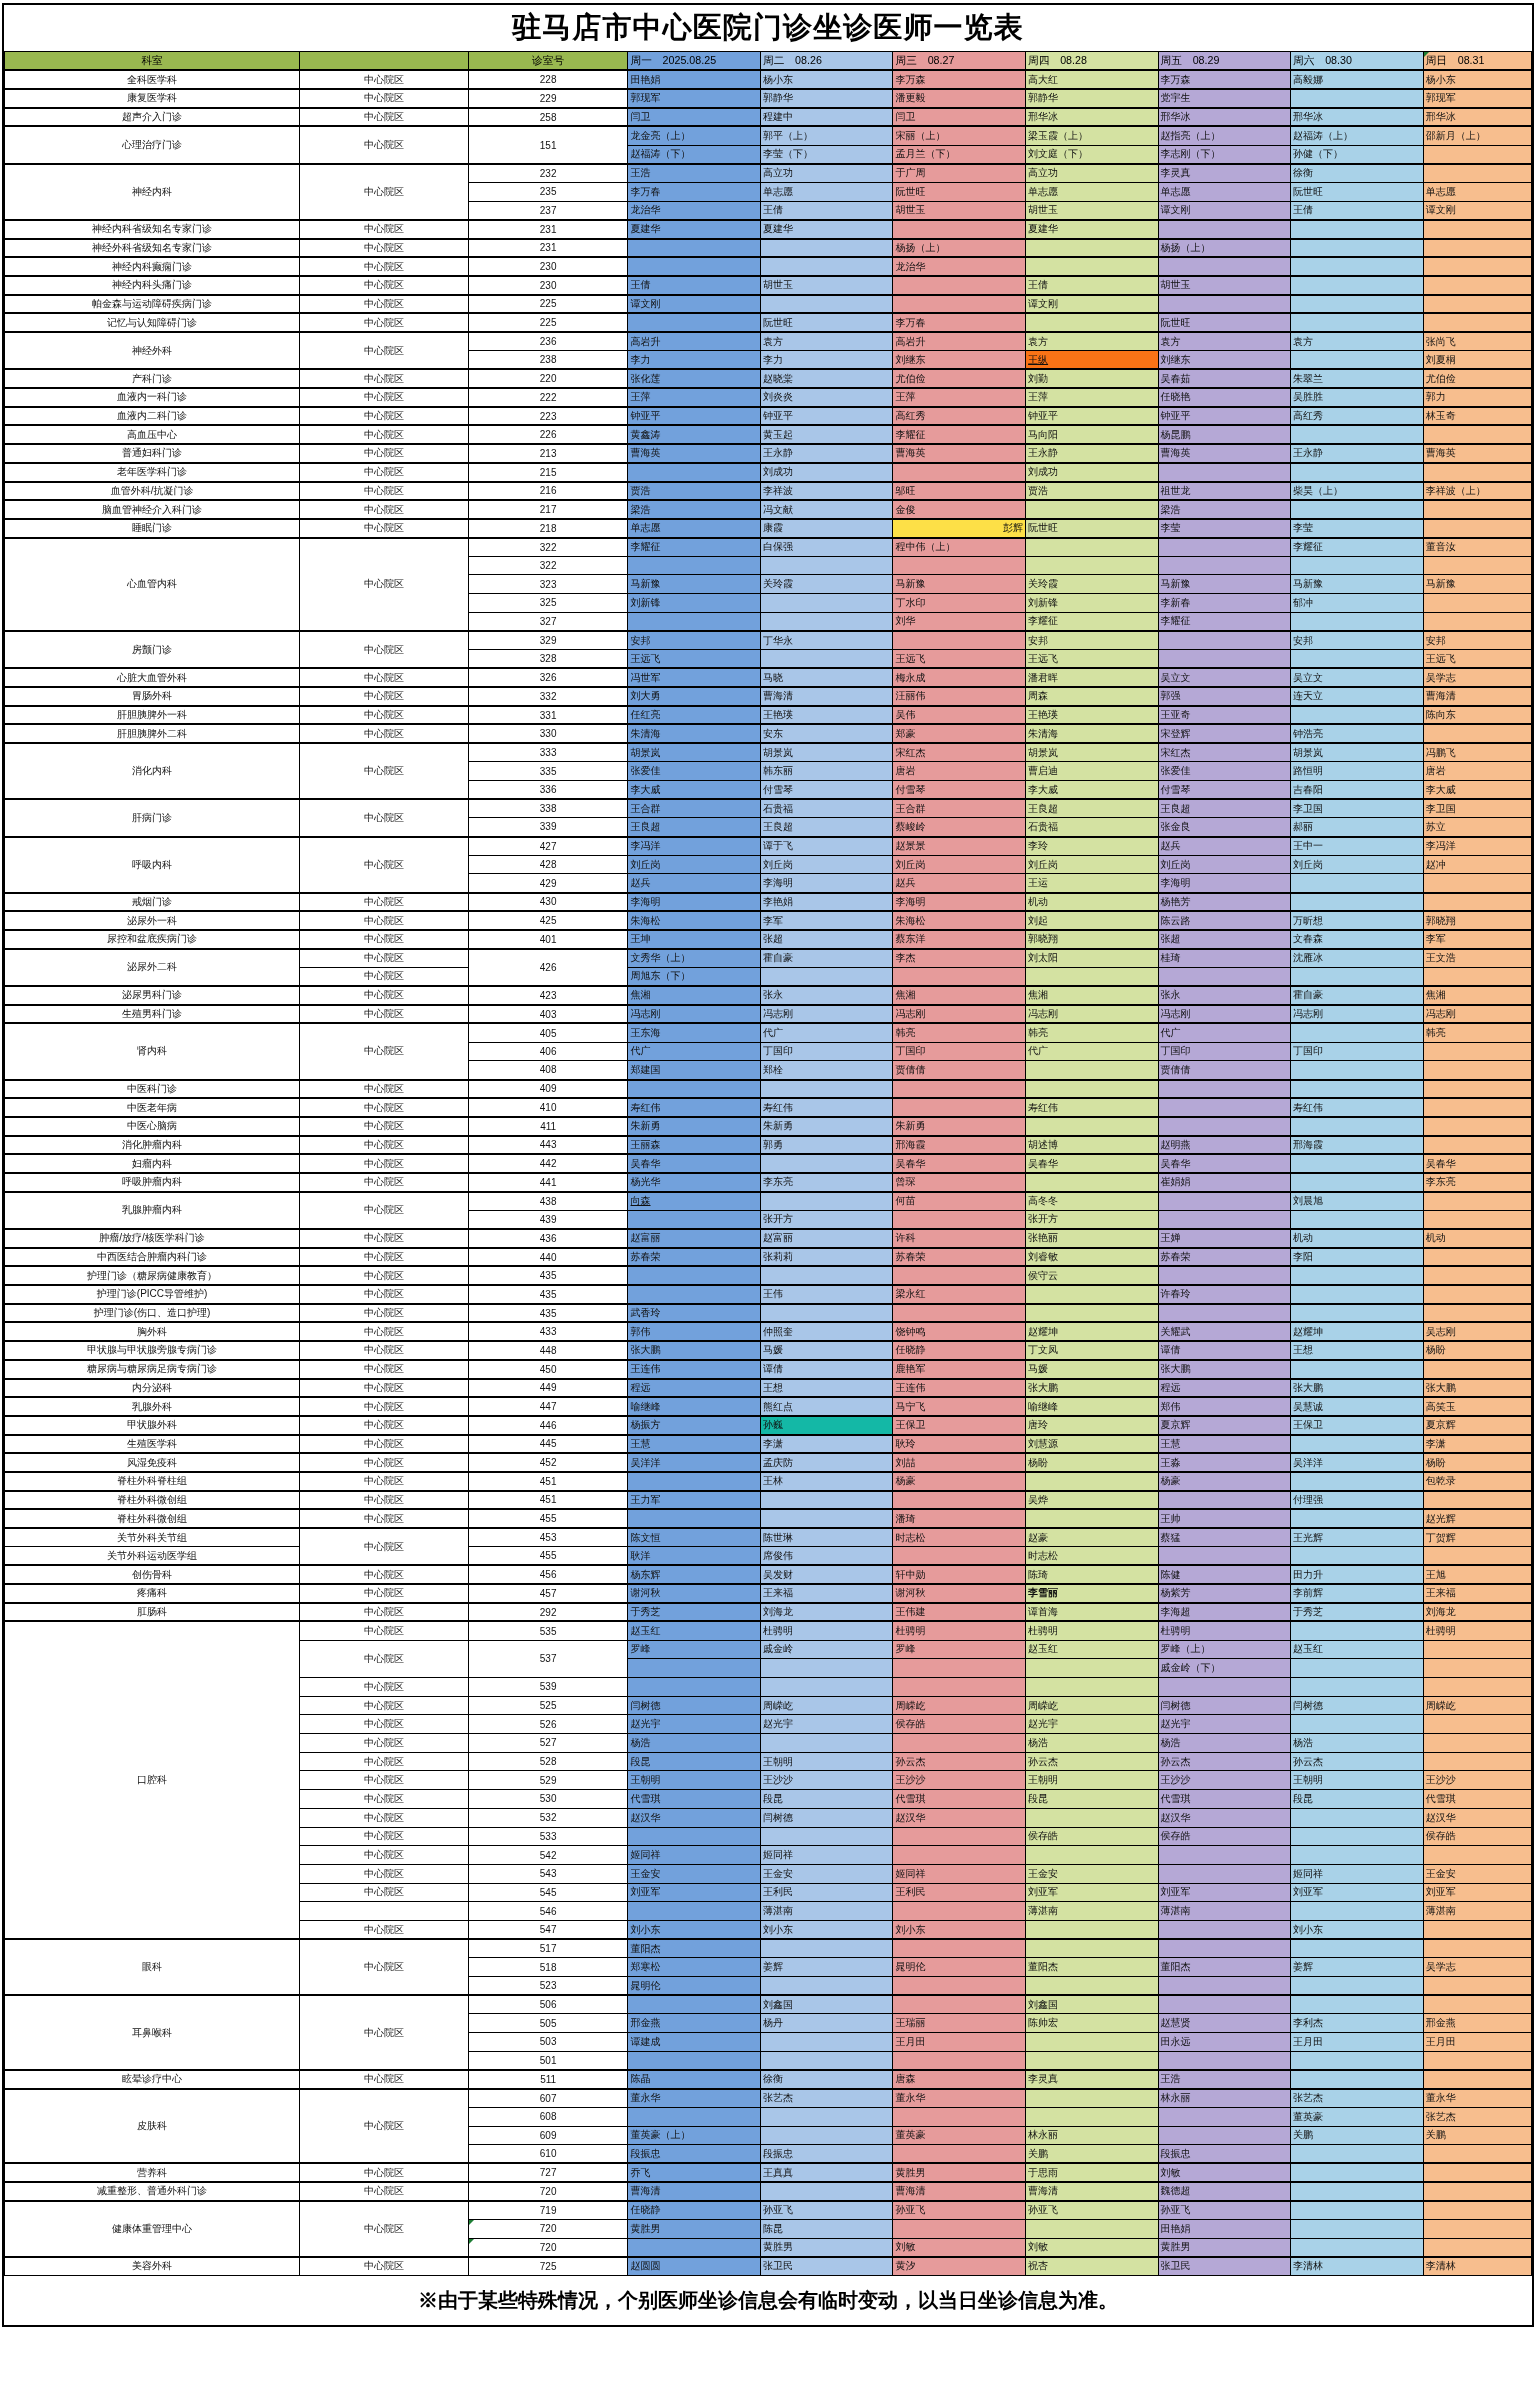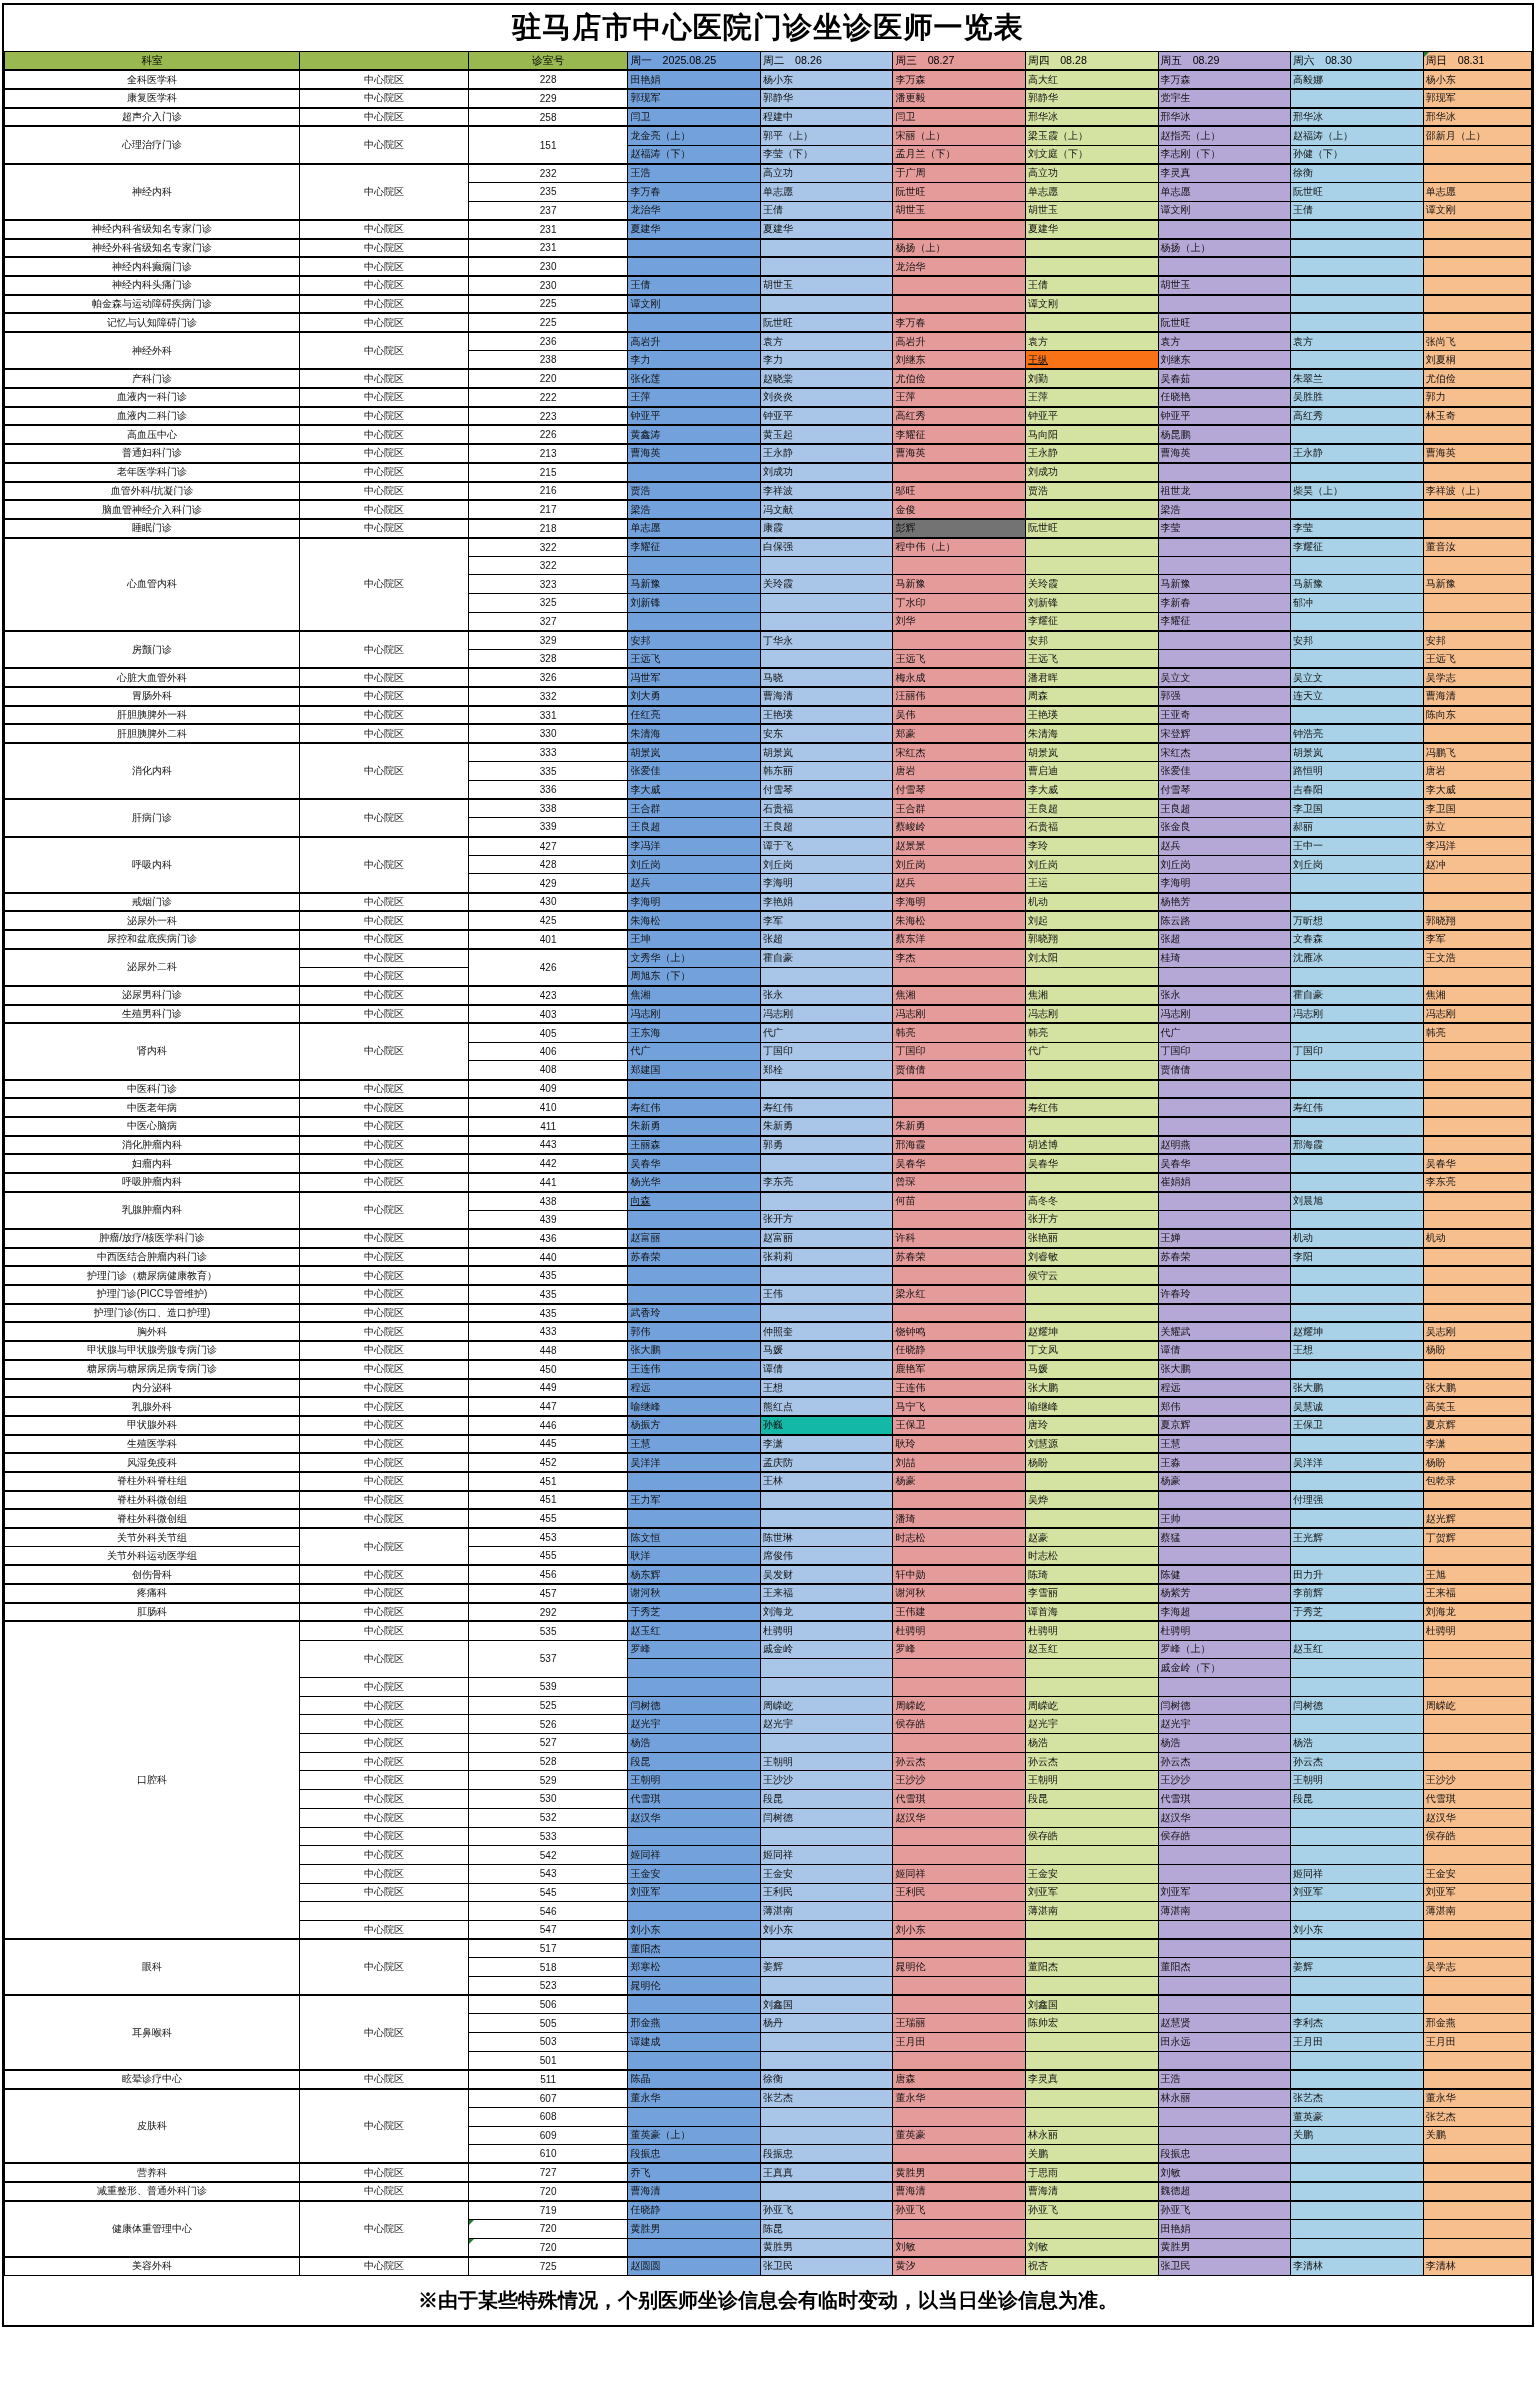--- a/index.html
+++ b/index.html
@@ -334,21 +334,21 @@
           <td class="day" style="background: rgb(181, 168, 214);">梁浩</td>
           <td class="day" style="background: rgb(169, 210, 232);"></td>
           <td class="day" style="background: rgb(247, 190, 142);"></td>
         </tr>
         <tr class="sec">
           <td rowspan="1" class="lead">睡眠门诊</td>
           <td rowspan="1" class="lead">中心院区</td>
           <td rowspan="1" class="lead">218</td>
           <td class="day" style="background: rgb(114, 161, 220);">单志愿</td>
           <td class="day" style="background: rgb(169, 198, 232);">康霞</td>
-          <td class="day" style="background: #737373;">彭辉</td>
+          <td class="day" style="background: #fde047; text-align: right;">彭辉</td>
           <td class="day" style="background: rgb(212, 226, 162);">阮世旺</td>
           <td class="day" style="background: rgb(181, 168, 214);">李莹</td>
           <td class="day" style="background: rgb(169, 210, 232);">李莹</td>
           <td class="day" style="background: rgb(247, 190, 142);"></td>
         </tr>
         <tr class="sec">
           <td rowspan="5" class="lead">心血管内科</td>
           <td rowspan="5" class="lead">中心院区</td>
           <td rowspan="1" class="lead">322</td>
           <td class="day" style="background: rgb(114, 161, 220);">李耀征</td>
@@ -990,21 +990,21 @@
           <td class="day" style="background: rgb(169, 210, 232);">田力升</td>
           <td class="day" style="background: rgb(247, 190, 142);">王旭</td>
         </tr>
         <tr class="sec">
           <td rowspan="1" class="lead">疼痛科</td>
           <td rowspan="1" class="lead">中心院区</td>
           <td rowspan="1" class="lead">457</td>
           <td class="day" style="background: rgb(114, 161, 220);">谢河秋</td>
           <td class="day" style="background: rgb(169, 198, 232);">王来福</td>
           <td class="day" style="background: rgb(230, 155, 155);">谢河秋</td>
-          <td class="day" style="background: rgb(212, 226, 162);">李雪丽</td>
+          <td class="day" style="background: rgb(212, 226, 162); font-weight: bold;">李雪丽</td>
           <td class="day" style="background: rgb(181, 168, 214);">杨紫芳</td>
           <td class="day" style="background: rgb(169, 210, 232);">李前辉</td>
           <td class="day" style="background: rgb(247, 190, 142);">王来福</td>
         </tr>
         <tr class="sec">
           <td rowspan="1" class="lead">肛肠科</td>
           <td rowspan="1" class="lead">中心院区</td>
           <td rowspan="1" class="lead">292</td>
           <td class="day" style="background: rgb(114, 161, 220);">于秀芝</td>
           <td class="day" style="background: rgb(169, 198, 232);">刘海龙</td>

